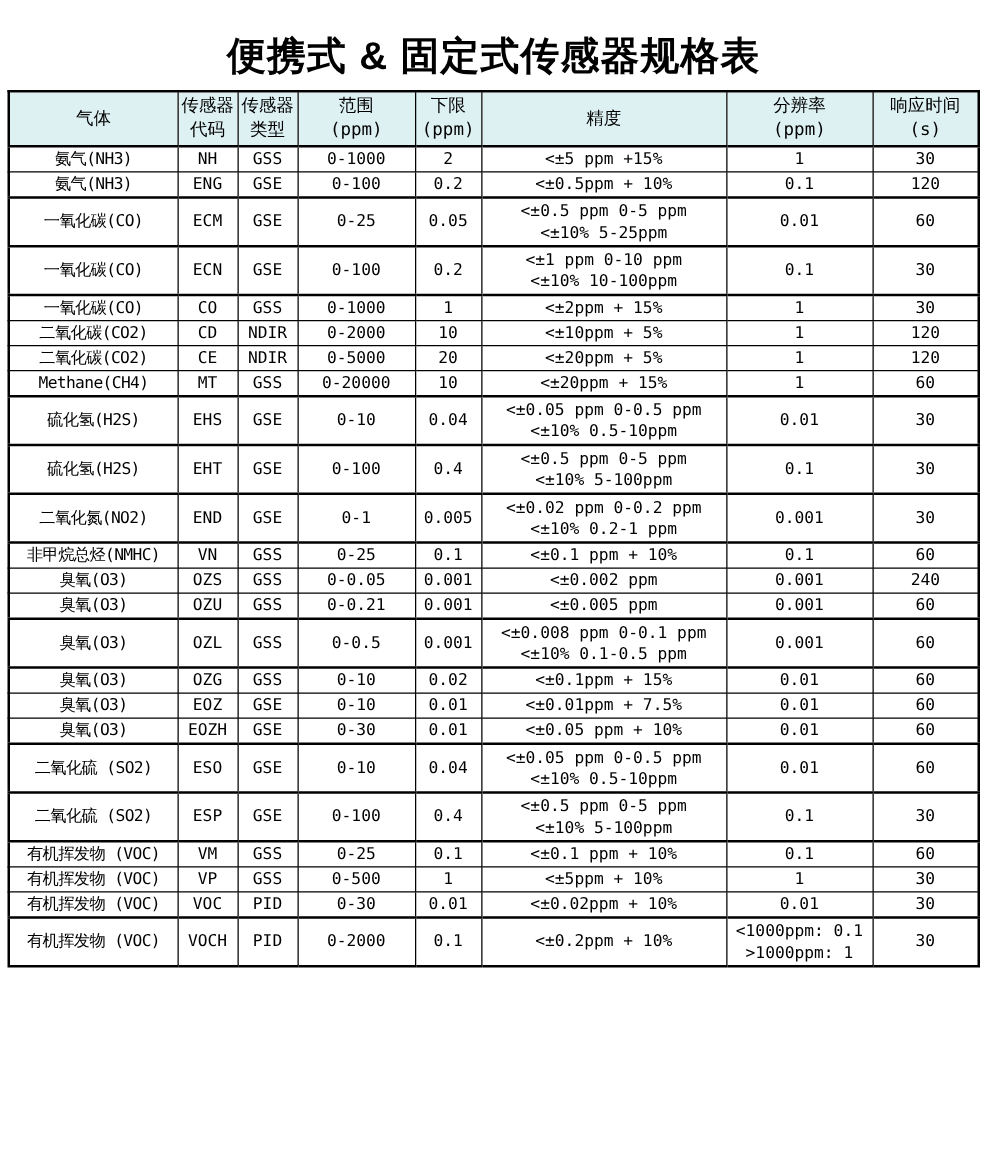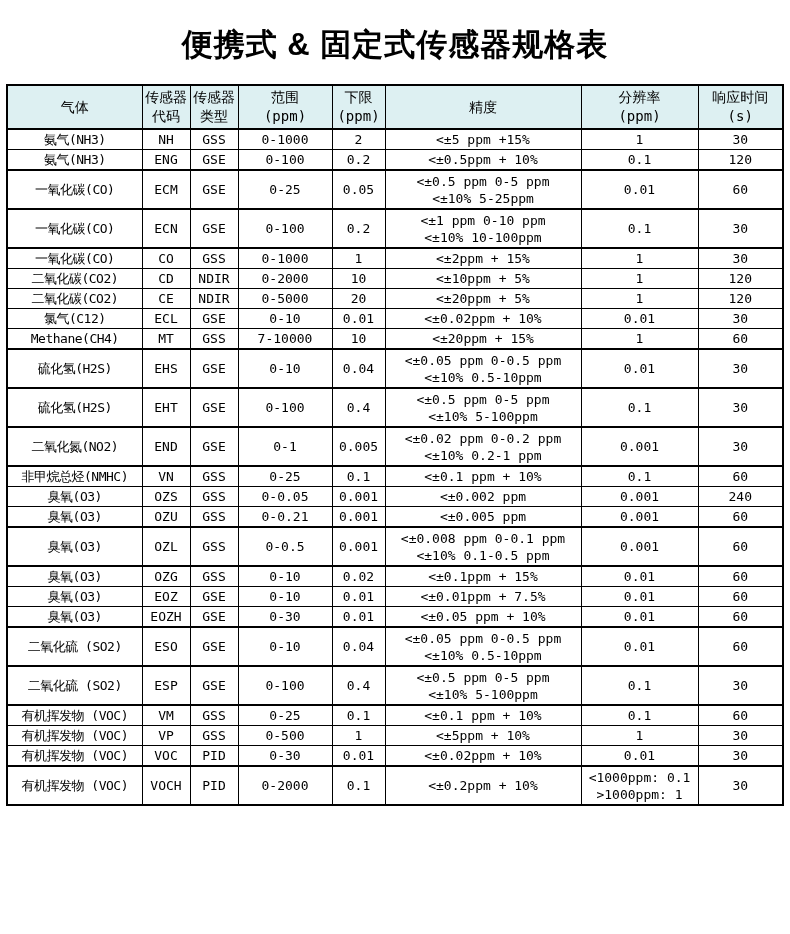--- a/index.html
+++ b/index.html
@@ -10,21 +10,21 @@
     font-family: "DejaVu Sans Mono", "Liberation Mono", monospace;
   }
   .page { width: 790px; height: 934px; overflow: hidden; }
   .title {
     text-align: center;
     font-family: "Liberation Sans", "DejaVu Sans", sans-serif;
     font-weight: bold;
     font-size: 31px;
     letter-spacing: 1px;
     margin: 0;
-    padding: 24px 0 18px 0;
+    padding: 24px 0 6px 0;
   }
   table.spec {
     border-collapse: collapse;
     table-layout: fixed;
     margin: 0 auto;
     width: 776px;
     border: 2px solid #000;
   }
   .spec th, .spec td {
     border: 1px solid #000;
@@ -153,34 +153,24 @@
           <td class="c0">二氧化碳(CO2)</td>
           <td class="c1">CE</td>
           <td class="c2">NDIR</td>
           <td class="c3">0-5000</td>
           <td class="c4">20</td>
           <td class="c5">&lt;±20ppm + 5%</td>
           <td class="c6">1</td>
           <td class="c7">120</td>
         </tr>
         <tr class="single">
-          <td class="c0">氯气(C12)</td>
-          <td class="c1">ECL</td>
-          <td class="c2">GSE</td>
-          <td class="c3">0-10</td>
-          <td class="c4">0.01</td>
-          <td class="c5">&lt;±0.02ppm + 10%</td>
-          <td class="c6">0.01</td>
-          <td class="c7">30</td>
-        </tr>
-        <tr class="single">
           <td class="c0">Methane(CH4)</td>
           <td class="c1">MT</td>
           <td class="c2">GSS</td>
-          <td class="c3">7-10000</td>
+          <td class="c3">0-20000</td>
           <td class="c4">10</td>
           <td class="c5">&lt;±20ppm + 15%</td>
           <td class="c6">1</td>
           <td class="c7">60</td>
         </tr>
         <tr class="double">
           <td class="c0">硫化氢(H2S)</td>
           <td class="c1">EHS</td>
           <td class="c2">GSE</td>
           <td class="c3">0-10</td>

